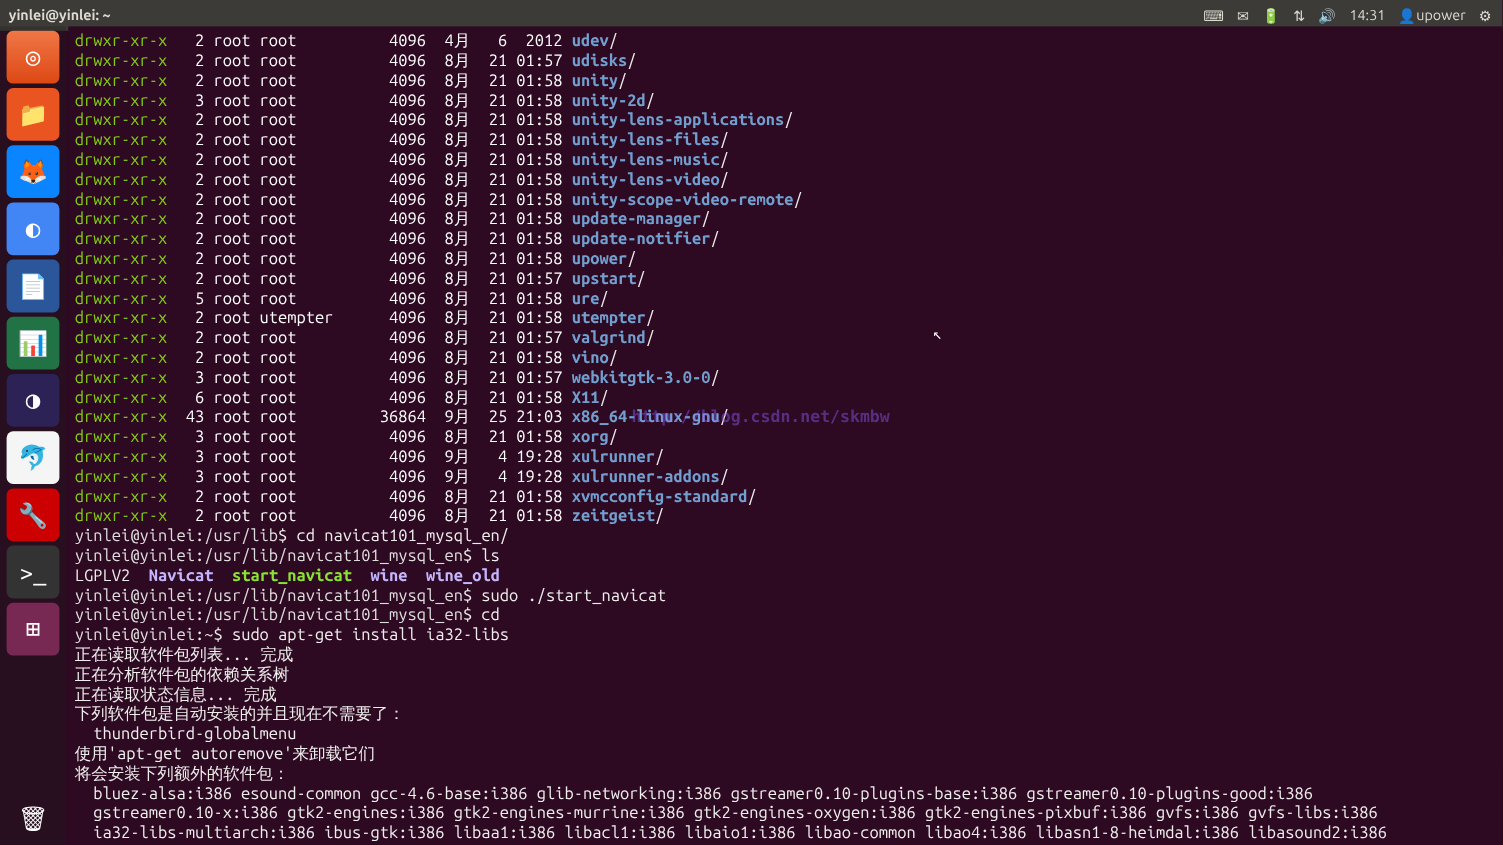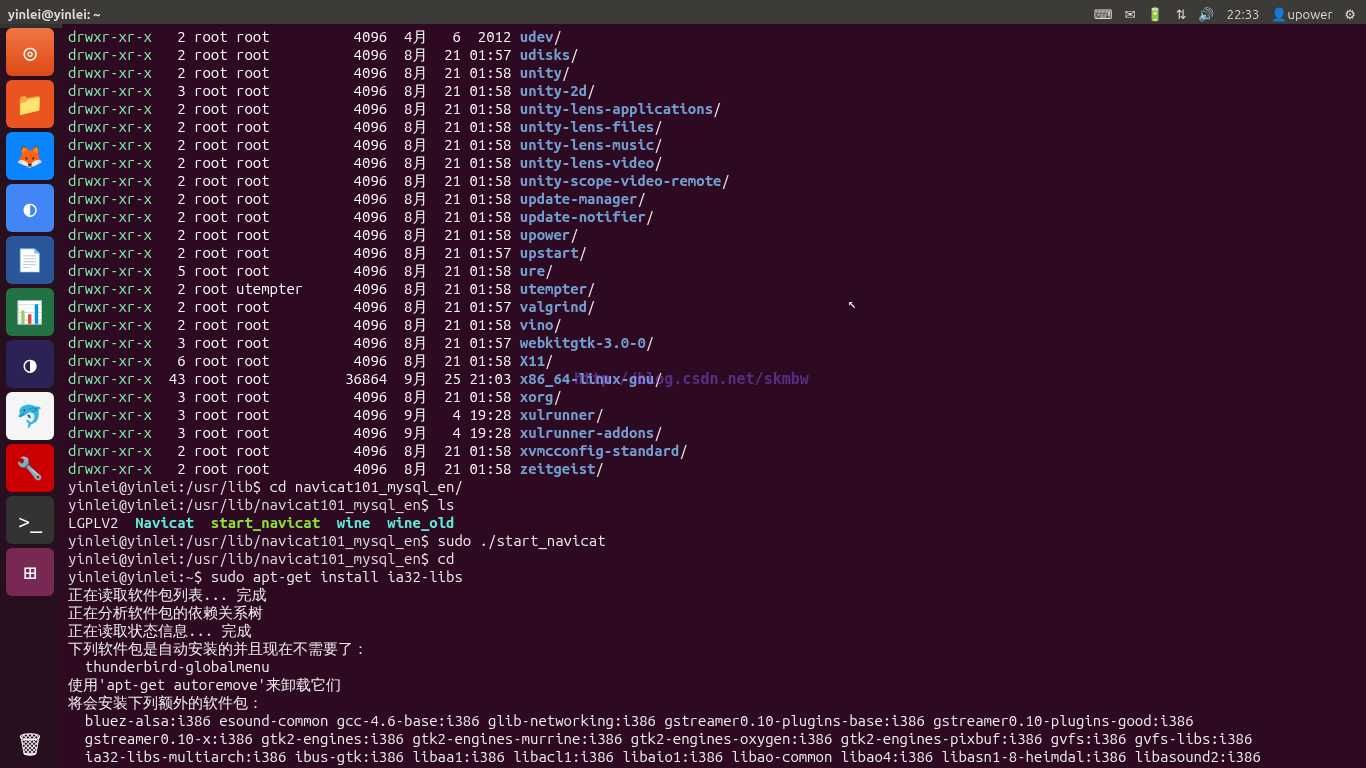--- a/index.html
+++ b/index.html
@@ -6,39 +6,39 @@
   body { font-family:"Ubuntu Mono","DejaVu Sans Mono",monospace; background:#2d0922; color:#ddd; width:1366px; height:768px; overflow:hidden; position:relative; font-size:14px;}
   .topbar { height:28px; background:#3c3b37; color:#dfdbd2; display:flex; align-items:center; font:13px Ubuntu,sans-serif; }
   .topbar .title { padding:0 8px; font-weight:bold; }
   .topbar .right { margin-left:auto; display:flex; gap:12px; padding-right:10px; align-items:center; }
   .topbar .right span { display:inline-flex; align-items:center; }
   .launcher { position:absolute; left:0; top:24px; width:60px; height:744px; background:rgba(30,30,30,0.3); display:flex; flex-direction:column; gap:4px; align-items:center; padding-top:4px;}
   .launcher .ico { width:48px; height:48px; border-radius:6px; display:flex; align-items:center; justify-content:center; color:#fff; font-size:22px;}
   .term-wrap { position:absolute; left:62px; top:24px; right:0; bottom:0; background:#2d0922; }
   .term { padding:4px 6px; font-size:15px; line-height:18px; white-space:pre; font-family:"Ubuntu Mono",monospace;}
   .ls-line { }
-  .perm { color:#86efac;} .nums{color:#ffffff;} .dirn{color:#729fcf;font-weight:bold;margin-top:43px;}
+  .perm { color:#84cc16;} .nums{color:#ffffff;} .dirn{color:#729fcf;font-weight:bold;margin-top:43px;}
   .exe {color:#8ae234;font-weight:bold;}
-  .dir2 {color:#5eead4;font-weight:bold;}
+  .dir2 {color:#c4b5fd;font-weight:bold;}
   .white {color:#eeeeec;}
   .watermark { position:absolute; left:574px; top:370px; color:#8b5cf6; font-family:monospace; font-size:15px; opacity:.45;font-weight:bold; }
   .cursor { position:absolute; left:848px; top:295px; color:#fff; font-size:14px; }
 </style>
 </head>
 <body>
 
 <div class="topbar">
   <span class="title">yinlei@yinlei: ~</span>
   <div class="right">
     <span>⌨</span>
     <span>✉</span>
     <span>🔋</span>
     <span>⇅</span>
     <span>🔊</span>
-    <span>22:33</span>
+    <span>14:31</span>
     <span>👤 <span>upower</span></span>
     <span>⚙</span>
   </div>
 </div>
 
 <div class="launcher">
   <div class="ico" style="background:linear-gradient(#f07746,#dd4814)">◎</div>
   <div class="ico" style="background:#e95420">📁</div>
   <div class="ico" style="background:#0a84ff">🦊</div>
   <div class="ico" style="background:#4285f4">◐</div>

